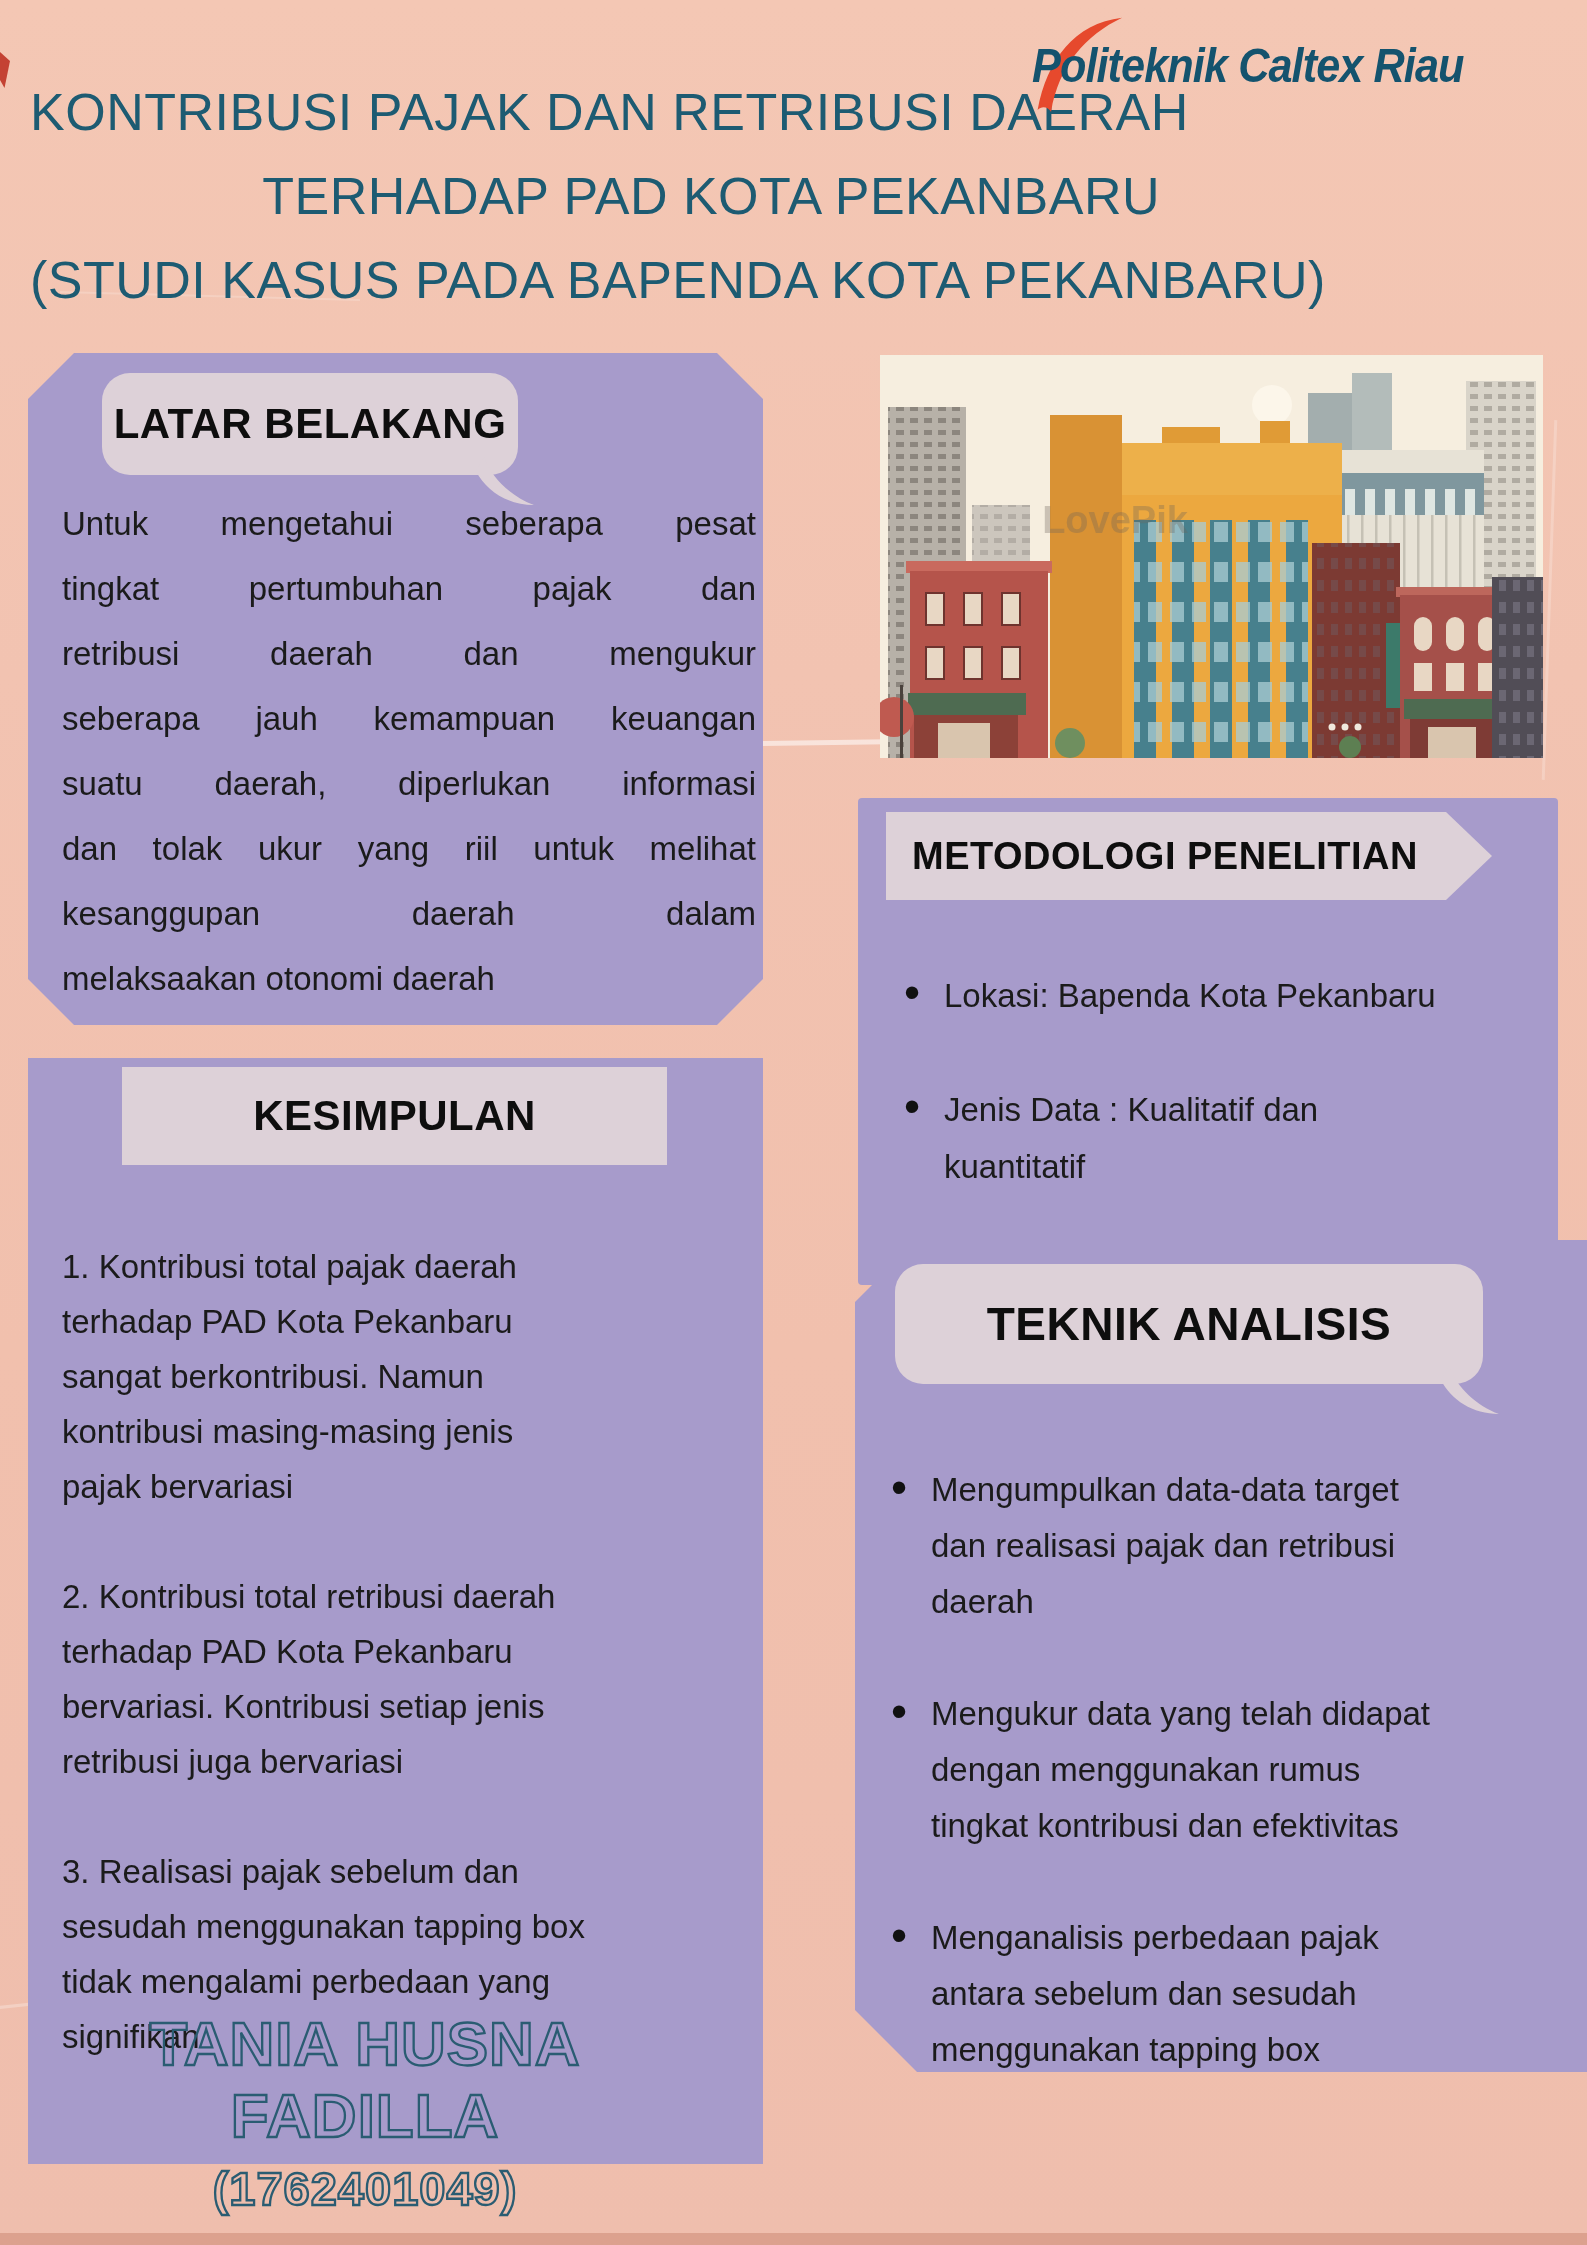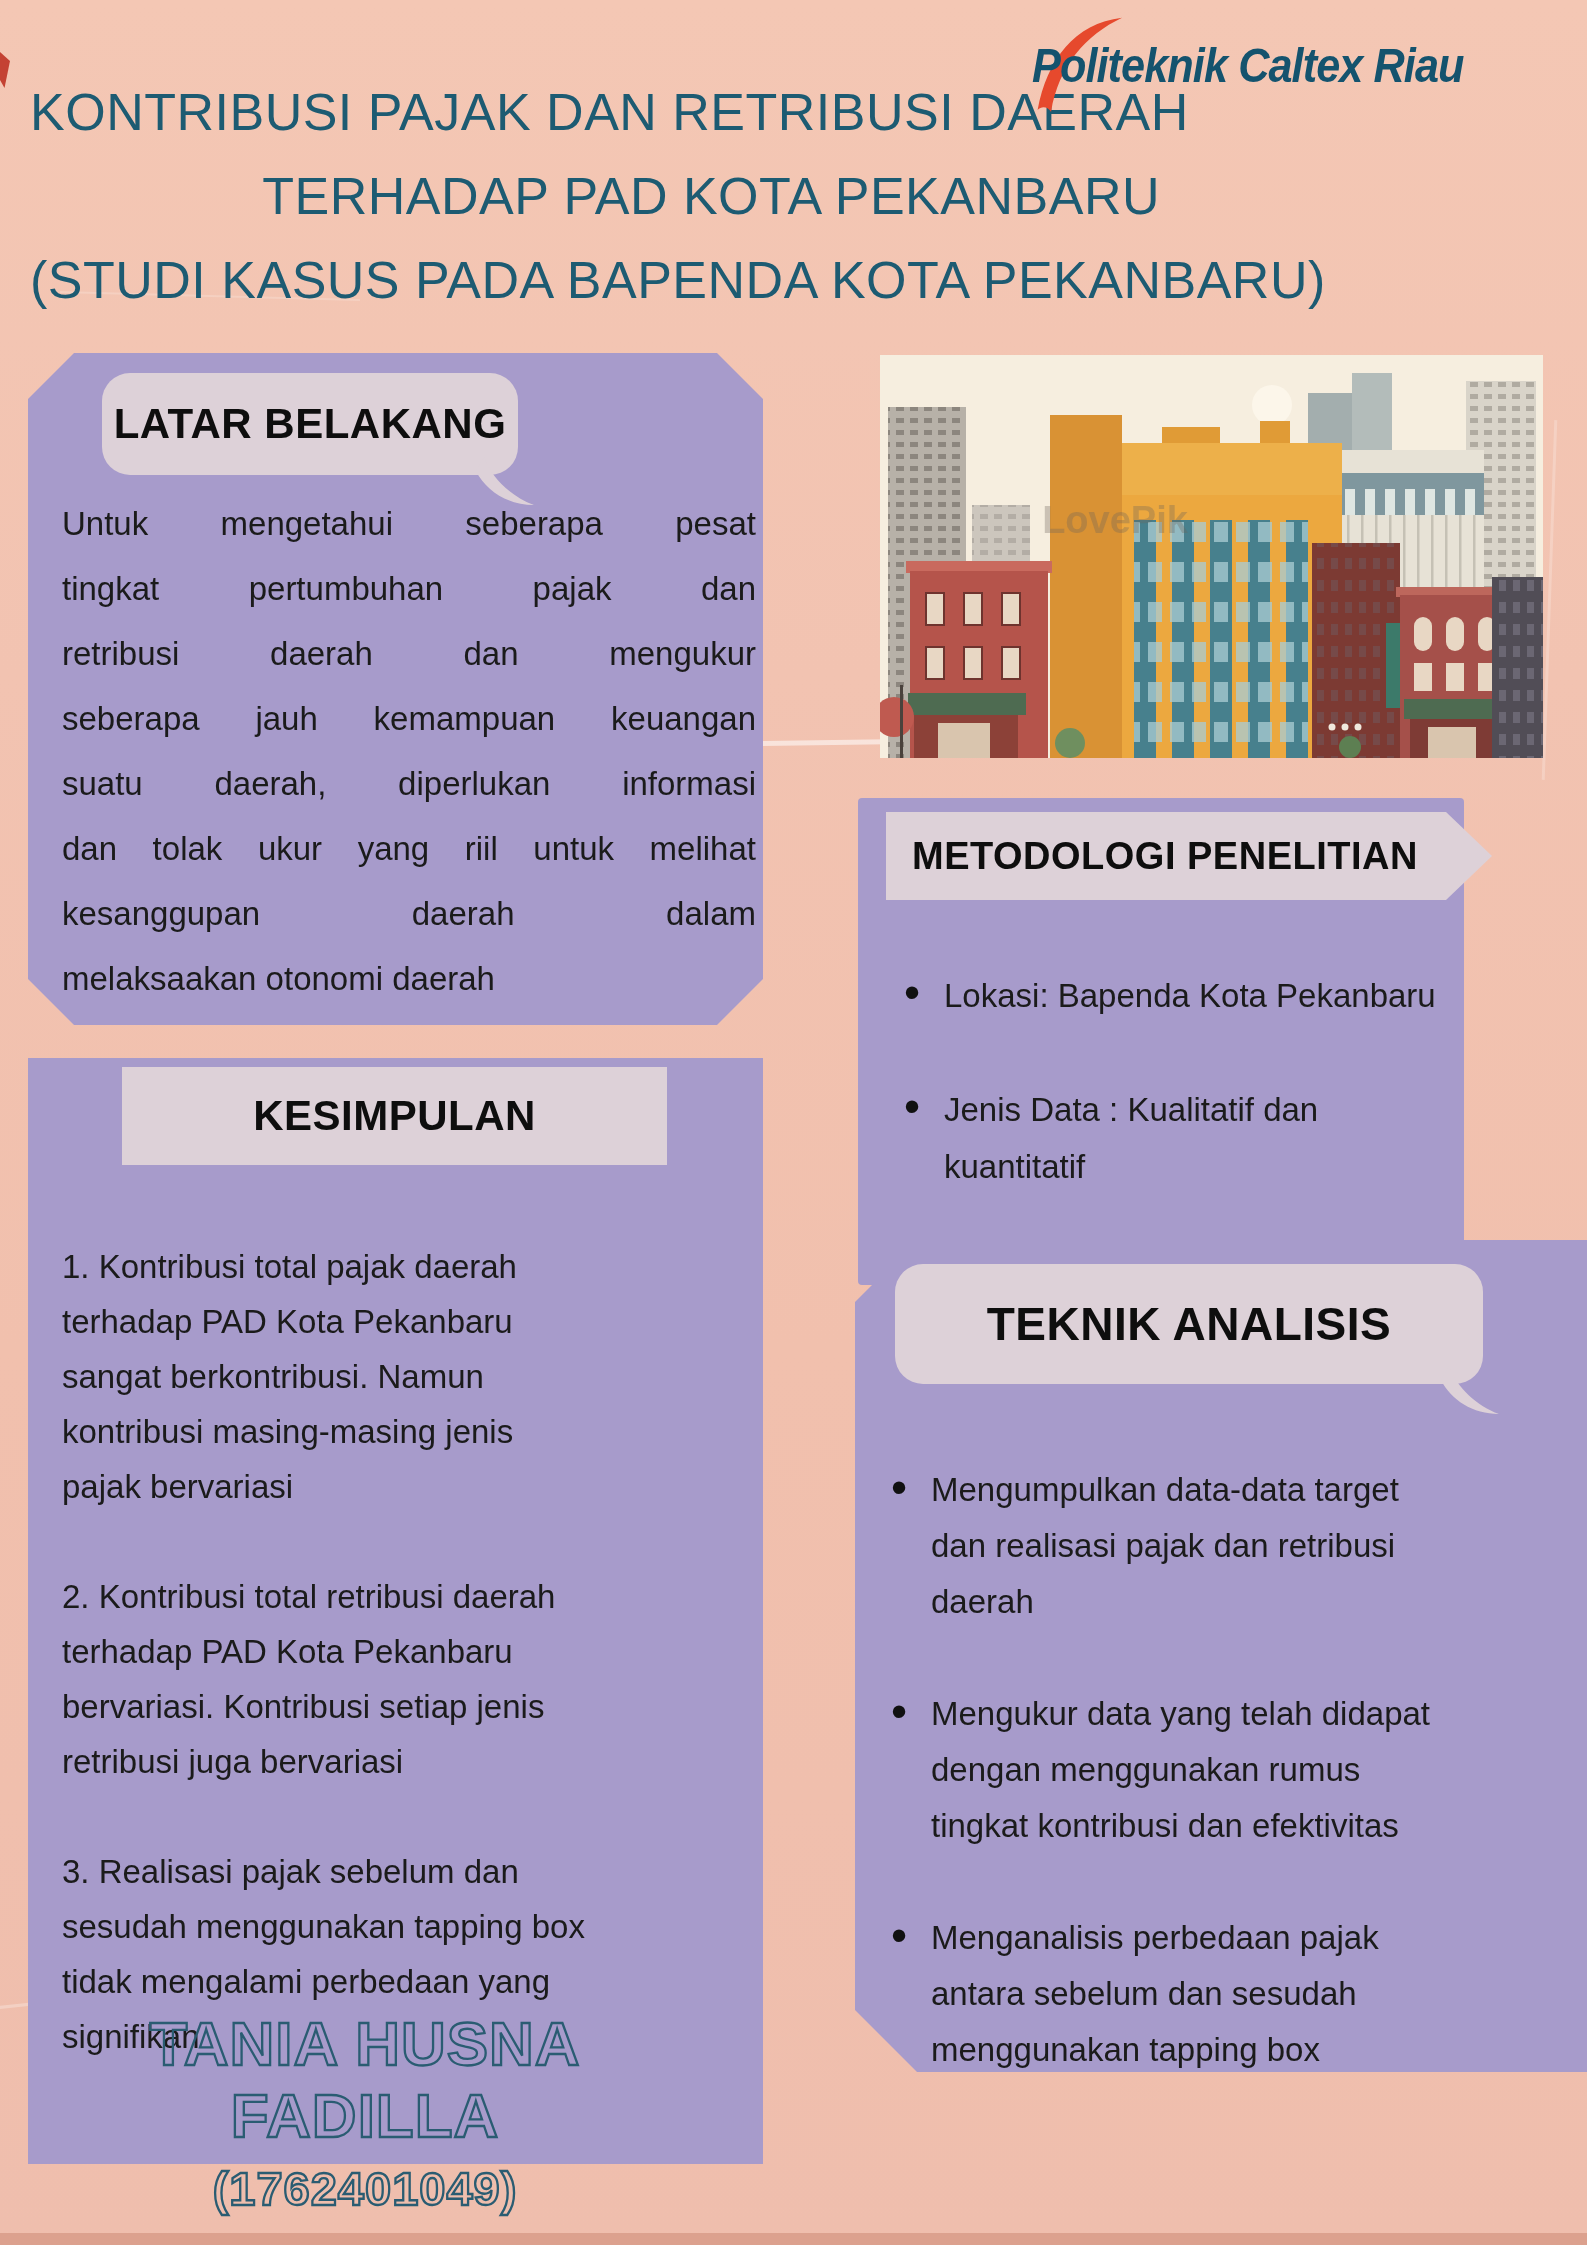--- a/index.html
+++ b/index.html
@@ -94,21 +94,21 @@
   }
   .author .a1{font-size:62px;line-height:72px;}
   .author .a2{font-size:47px;line-height:74px;}
   .author .a3{font-size:43px;line-height:72px;}
 
   
   .illustration{position:absolute;left:880px;top:355px;width:663px;height:403px;}
   .illustration svg{display:block;width:100%;height:100%;}
 
   
-  .box-metodologi{left:858px;top:798px;width:606px;height:487px;border-radius:4px;}
+  .box-metodologi{left:858px;top:798px;width:700px;height:487px;border-radius:4px;}
   .arrow-header{
     position:absolute;left:28px;top:14px;width:606px;height:88px;
     background:var(--light);
     clip-path:polygon(0 0,calc(100% - 46px) 0,100% 50%,calc(100% - 46px) 100%,0 100%);
     display:flex;align-items:center;justify-content:flex-start;
     padding-left:26px;box-sizing:border-box;font-size:38px;
   }
   .bullets{position:absolute;margin:0;padding:0;list-style:none;font-size:33px;white-space:pre-line;}
   .bullets li{position:relative;padding-left:44px;}
   .bullets li::before{content:"\2022";position:absolute;left:4px;top:-3px;font-size:46px;color:#111;}

